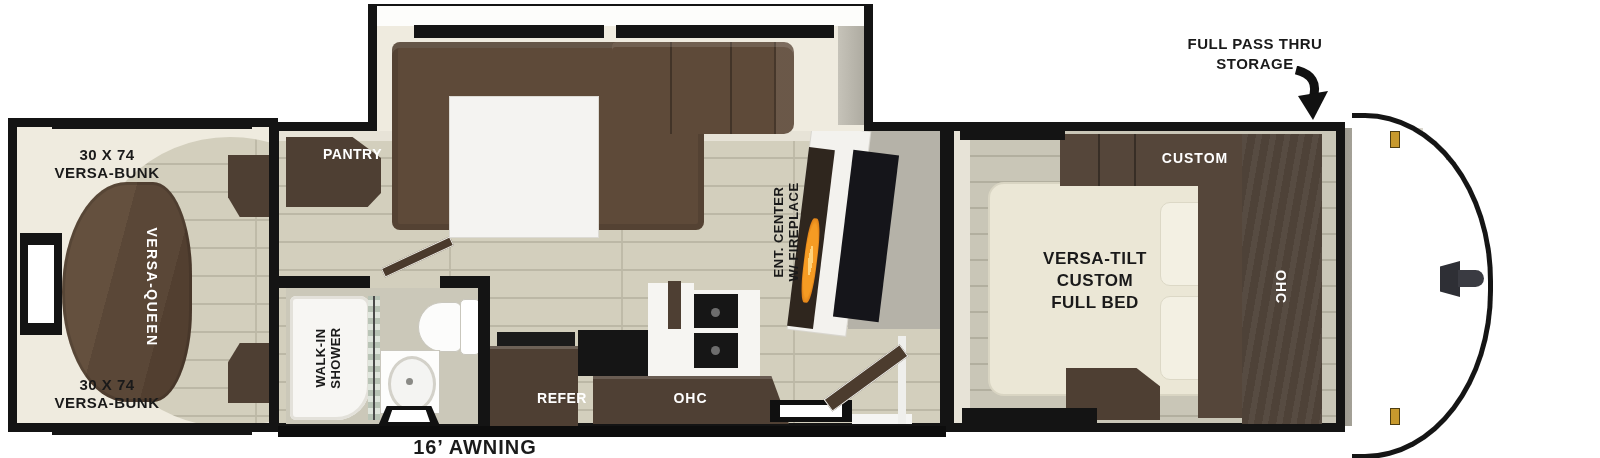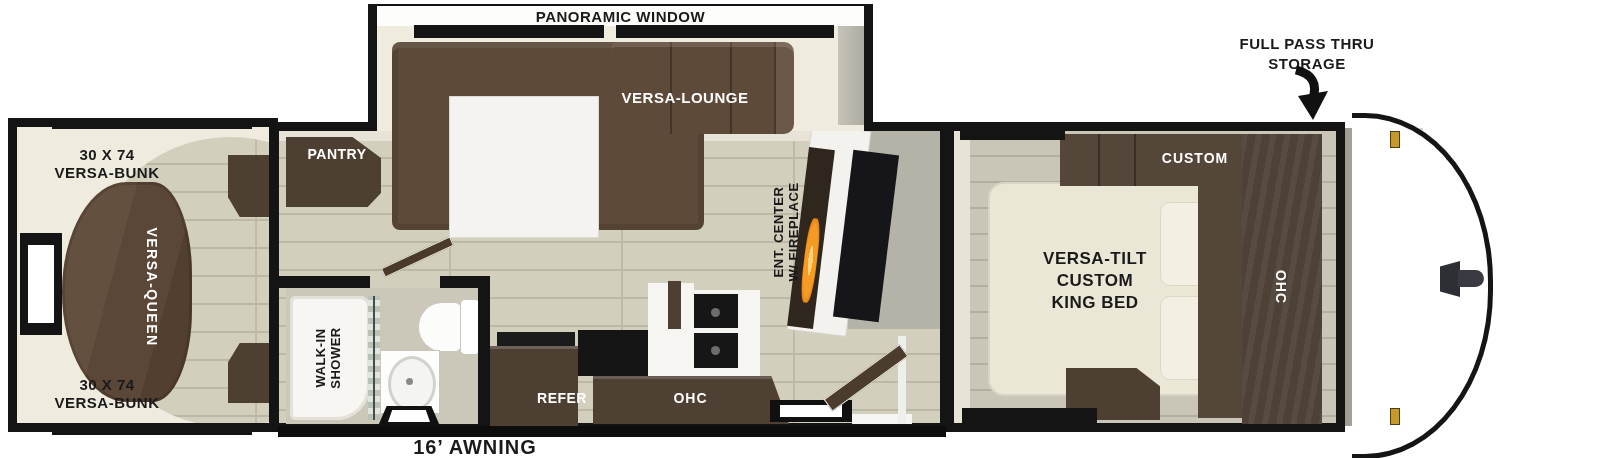--- a/index.html
+++ b/index.html
@@ -45,21 +45,21 @@
 VERSA-BUNK</div>
   <div class="lbl wlbl rot90" style="left:52px;top:277px;width:200px;height:20px;font-size:14px;letter-spacing:1.5px;line-height:20px;">VERSA-QUEEN</div>
 
   <div class="abs wall" style="left:270px;top:122px;width:1075px;height:310px;"></div>
   <div class="abs plank" style="left:279px;top:131px;width:675px;height:292px;"></div>
   <div class="abs" style="left:279px;top:131px;width:675px;height:10px;background:#e7e3d7;"></div>
   <div class="abs plank2" style="left:954px;top:131px;width:382px;height:292px;"></div>
   <div class="abs" style="left:954px;top:131px;width:16px;height:292px;background:#e7e3d7;"></div>
 
   <div class="abs cab" style="left:286px;top:137px;width:95px;height:70px;clip-path:polygon(0 0,70% 0,100% 30%,100% 80%,86% 100%,0 100%);"></div>
-  <div class="lbl wlbl" style="left:288px;top:146px;width:90px;font-size:14px;text-align:center;padding-left:4px;">PANTRY</div>
+  <div class="lbl wlbl" style="left:288px;top:146px;width:90px;font-size:14px;text-align:right;padding-left:4px;">PANTRY</div>
 
   <div class="abs" style="left:286px;top:288px;width:192px;height:136px;background:#cbc8b9;"></div>
   <div class="abs" style="left:290px;top:296px;width:80px;height:124px;background:#f7f6f3;border-radius:6px 10px 34px 6px;box-shadow:inset 0 0 0 3px #e3e1da;"></div>
   <div class="abs" style="left:368px;top:296px;width:12px;height:124px;background:repeating-linear-gradient(0deg,#b9c4b6 0 6px,#e0e6dd 6px 12px);"></div>
   <div class="abs" style="left:373px;top:296px;width:2px;height:124px;background:#4a4a4a;"></div>
   <div class="abs" style="left:418px;top:302px;width:46px;height:48px;background:#fcfcfb;border:1px solid #c9c7bd;border-radius:50% 22% 22% 50% / 50% 50% 50% 50%;"></div>
   <div class="abs" style="left:460px;top:299px;width:18px;height:54px;background:#fff;border:1px solid #c9c7bd;border-radius:5px;"></div>
   <div class="abs" style="left:380px;top:350px;width:58px;height:62px;background:#fdfdfc;border:1px solid #c9c7bd;"></div>
   <div class="abs" style="left:388px;top:356px;width:42px;height:50px;background:#f4f4f2;border:3px solid #d3d1c9;border-radius:50%;"></div>
   <div class="abs" style="left:406px;top:378px;width:7px;height:7px;background:#8a8a86;border-radius:50%;"></div>
@@ -106,45 +106,43 @@
   <div class="abs" style="left:1160px;top:202px;width:46px;height:82px;background:#f3f0e3;border:1px solid #dcd8c6;border-radius:10px;"></div>
   <div class="abs" style="left:1160px;top:296px;width:46px;height:82px;background:#f3f0e3;border:1px solid #dcd8c6;border-radius:10px;"></div>
   <div class="abs" style="left:1198px;top:180px;width:46px;height:238px;background:#55463a;"></div>
   <div class="abs" style="left:1060px;top:134px;width:200px;height:52px;background:#55463a;background-image:linear-gradient(to right,transparent 0 38px,rgba(0,0,0,.35) 38px 40px,transparent 40px 74px,rgba(0,0,0,.35) 74px 76px,transparent 76px);"></div>
   <div class="abs" style="left:1242px;top:134px;width:80px;height:290px;background:#4e4238;background-image:repeating-linear-gradient(100deg,rgba(255,255,255,.05) 0 6px,transparent 6px 14px);"></div>
   <div class="abs" style="left:1066px;top:368px;width:94px;height:52px;background:#4e3f33;clip-path:polygon(0 0,75% 0,100% 35%,100% 100%,0 100%);"></div>
   <div class="abs wall" style="left:960px;top:124px;width:105px;height:16px;"></div>
   <div class="abs wall" style="left:962px;top:408px;width:135px;height:16px;"></div>
   <div class="lbl" style="left:995px;top:248px;width:200px;font-size:17px;line-height:1.3;">VERSA-TILT
 CUSTOM
-KING BED</div>
+FULL BED</div>
   <div class="lbl wlbl" style="left:1140px;top:150px;width:110px;font-size:14px;letter-spacing:1px;">CUSTOM</div>
   <div class="lbl wlbl rot90" style="left:1251px;top:279px;width:60px;height:16px;font-size:14px;letter-spacing:1px;line-height:16px;">OHC</div>
 
   <div class="abs wall" style="left:368px;top:4px;width:505px;height:127px;"></div>
   <div class="abs cream" style="left:377px;top:13px;width:487px;height:118px;"></div>
   <div class="abs" style="left:838px;top:15px;width:26px;height:110px;background:linear-gradient(90deg,#c6c3b9,#aeaba1);"></div>
   <div class="abs" style="left:377px;top:6px;width:487px;height:20px;background:#fdfdfb;"></div>
   <div class="abs wall" style="left:414px;top:25px;width:190px;height:13px;"></div>
   <div class="abs wall" style="left:616px;top:25px;width:218px;height:13px;"></div>
-  <div class="lbl" style="left:377px;top:8px;width:487px;font-size:15px;">PANORAMIC WINDOW</div>
 
   <div class="abs brown" style="left:392px;top:42px;width:312px;height:188px;border-radius:8px;box-shadow:inset 0 0 0 6px rgba(0,0,0,.10),inset 0 6px 0 rgba(255,255,255,.12);"></div>
   <div class="abs brown" style="left:612px;top:42px;width:182px;height:92px;border-radius:4px 10px 10px 4px;background-image:linear-gradient(to right,transparent 0 58px,rgba(0,0,0,.3) 58px 60px,transparent 60px 118px,rgba(0,0,0,.3) 118px 120px,transparent 120px 162px,rgba(0,0,0,.25) 162px 164px,rgba(255,255,255,.08) 164px);box-shadow:inset 0 5px 0 rgba(255,255,255,.12);"></div>
   <div class="abs" style="left:450px;top:97px;width:148px;height:140px;background:#f4f3f1;box-shadow:0 0 0 1px #dcdad4;"></div>
-  <div class="lbl wlbl" style="left:590px;top:89px;width:190px;font-size:15px;">VERSA-LOUNGE</div>
 
   <div class="abs" style="left:1345px;top:128px;width:78px;height:298px;background:linear-gradient(90deg,#9e9b91,#dcd9cf);"></div>
   <div class="abs" style="left:1352px;top:113px;width:136px;height:336px;background:#fff;border:5px solid #151515;border-left:none;border-radius:0 128px 128px 0 / 0 168px 168px 0;"></div>
   <div class="abs" style="left:1390px;top:131px;width:8px;height:15px;background:#c7992d;border:1px solid #4d3d12;"></div>
   <div class="abs" style="left:1390px;top:408px;width:8px;height:15px;background:#c7992d;border:1px solid #4d3d12;"></div>
   <div class="abs" style="left:1440px;top:261px;width:20px;height:36px;background:#2e2f35;clip-path:polygon(0 15%,100% 0,100% 100%,0 85%);"></div>
   <div class="abs" style="left:1458px;top:270px;width:26px;height:17px;background:#3a3b42;border-radius:0 9px 9px 0;"></div>
 
-  <div class="lbl" style="left:1207px;top:34px;width:200px;font-size:15px;line-height:1.3;">FULL PASS THRU
+  <div class="lbl" style="left:1155px;top:34px;width:200px;font-size:15px;line-height:1.3;">FULL PASS THRU
 STORAGE</div>
   <svg class="abs" style="left:1272px;top:66px;" width="60" height="58" viewBox="0 0 60 58">
     <path d="M24,4 Q48,10 41,32" stroke="#111" stroke-width="9" fill="none"></path>
     <polygon points="26,30 56,25 41,54" fill="#111"></polygon>
   </svg>
   <div class="abs" style="left:278px;top:426px;width:668px;height:11px;background:#0d0d0d;"></div>
   <div class="lbl" style="left:330px;top:436px;width:290px;font-size:20px;letter-spacing:1px;">16’ AWNING</div>
 
 </div>
 

